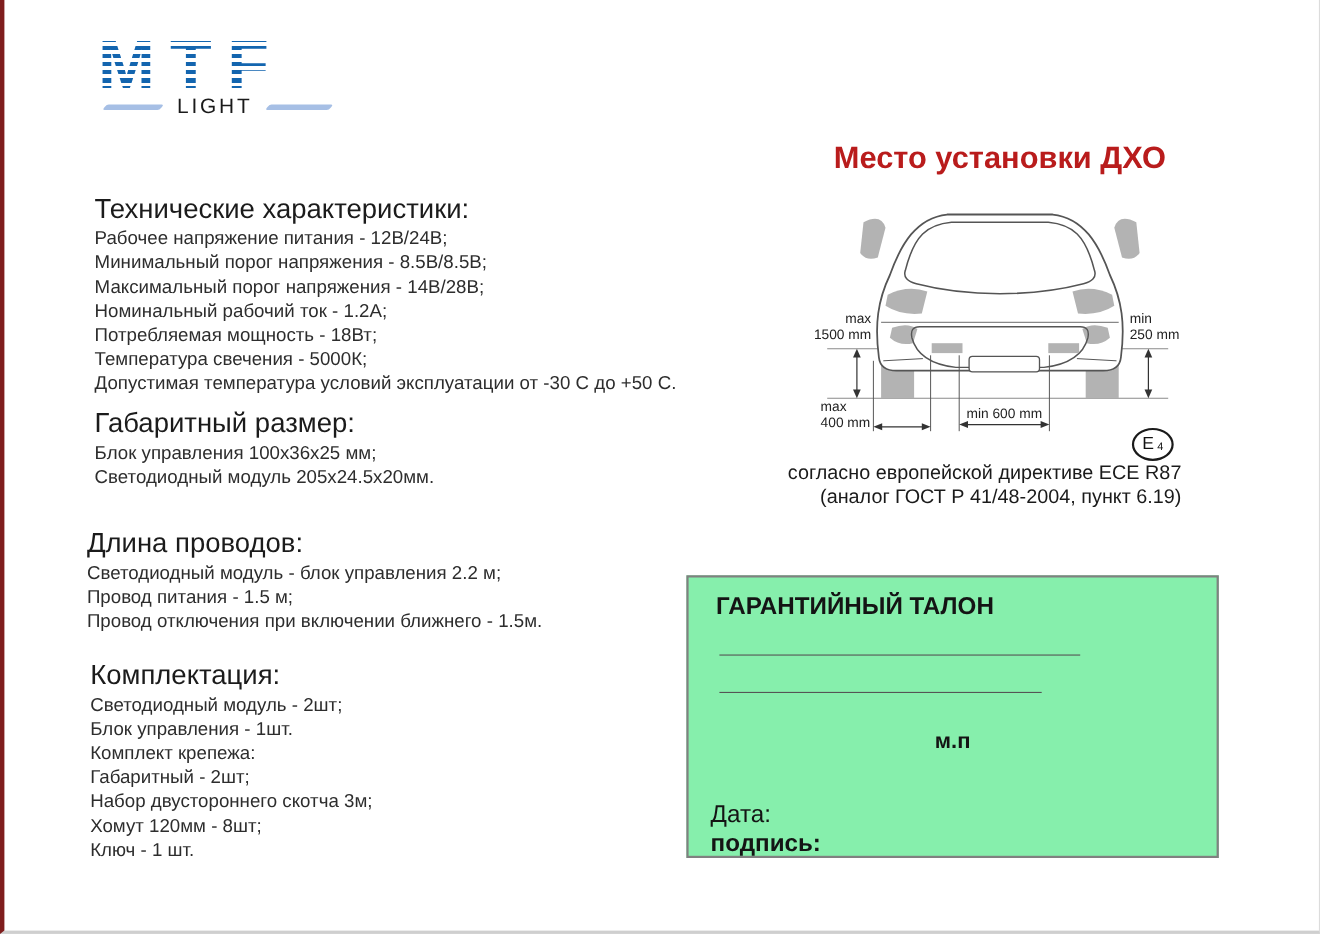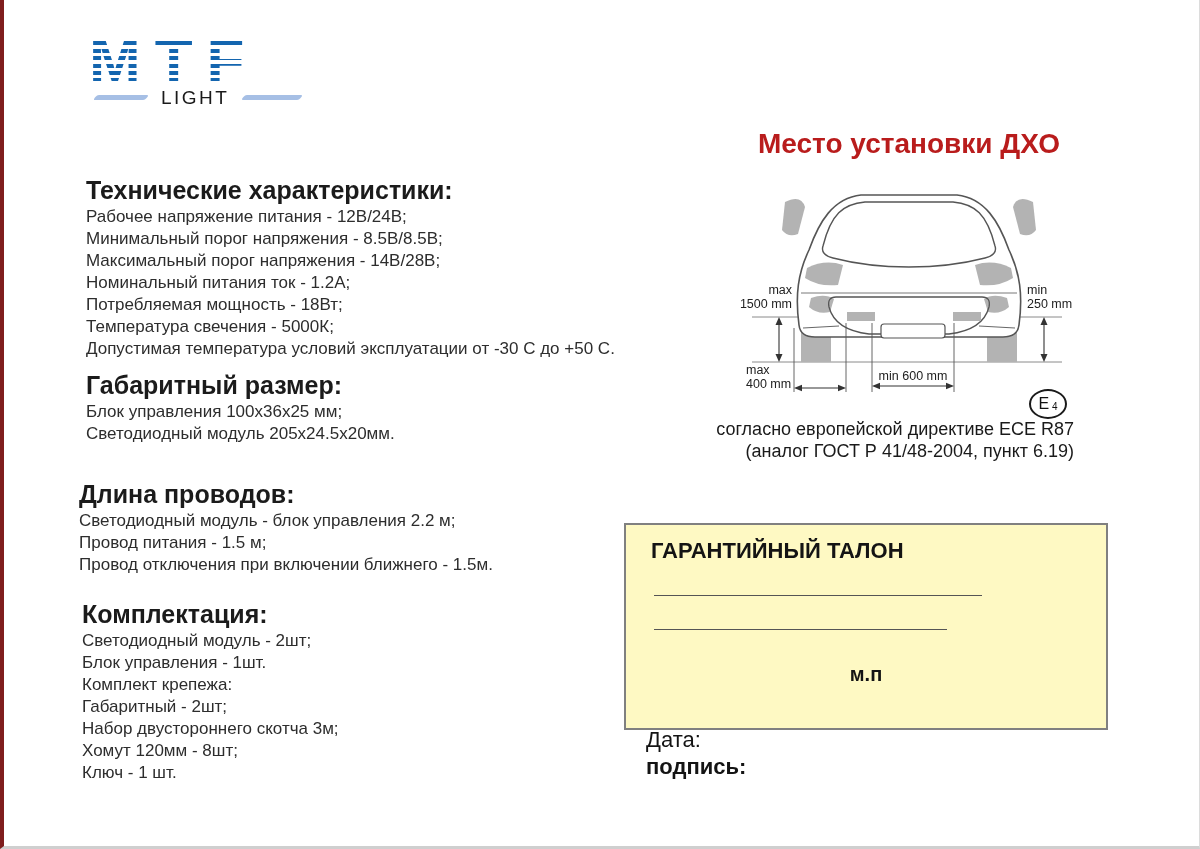--- a/index.html
+++ b/index.html
@@ -18,21 +18,21 @@
     content:"";position:absolute;left:-4px;right:-4px;top:-2px;height:52px;
     background:repeating-linear-gradient(180deg,transparent 0 4px,#ffffff 4px 7.4px);
   }
   .logo-sub{display:flex;align-items:center;gap:14px;margin-top:3px;margin-left:6px;justify-content:center;}
   .swoosh{height:5px;background:#a6bfe5;border-radius:2px;transform:skewX(-38deg);}
   .swoosh.left{width:52px;}
   .swoosh.right{width:58px;}
   .logo-light{font-size:19px;letter-spacing:2.5px;color:#1a1a1a;line-height:1;}
   
   .section{position:absolute;}
-  .sec-title{font-weight:bold;font-size:25px;color:#1b1b1b;line-height:29px;margin:0 0 1px 0;}
+  .sec-title{font-weight:normal;font-size:25px;color:#1b1b1b;line-height:29px;margin:0 0 1px 0;}
   .sec-item{font-size:17px;color:#2d2d2d;line-height:22px;white-space:nowrap;}
   #sec-tech{left:82px;top:176px;}
   #sec-size{left:82px;top:371px;}
   #sec-wires{left:75px;top:480px;}
   #sec-kit{left:78px;top:600px;}
   
   .install-title{
     position:absolute;left:715px;top:128px;width:380px;text-align:center;
     font-size:28px;font-weight:bold;color:#b91c1c;
   }
@@ -43,22 +43,22 @@
     display:flex;align-items:center;justify-content:center;gap:3px;color:#111;
   }
   .e-mark .e-letter{font-size:16px;line-height:1;}
   .e-mark .e-number{font-size:10px;line-height:1;margin-top:5px;}
   .directive{
     position:absolute;left:660px;top:418px;width:410px;text-align:right;
     font-size:18px;font-weight:normal;color:#1a1a1a;line-height:22px;
   }
   
   .warranty{
-    position:absolute;left:620px;top:523px;width:484px;height:207px;
-    background:#fef9c3;border:2px solid #808080;box-sizing:border-box;
+    position:absolute;left:620px;top:523px;width:484px;height:257px;
+    background:#86efac;border:2px solid #808080;box-sizing:border-box;
   }
   .warranty-title{position:absolute;left:25px;top:13px;font-size:22px;font-weight:bold;color:#141414;}
   .w-line{position:absolute;height:0;border-top:1px solid #555;}
   .w-line1{left:28px;top:70px;width:328px;}
   .w-line2{left:28px;top:104px;width:293px;}
   .w-stamp{position:absolute;left:0;right:0;top:138px;text-align:center;font-size:20px;font-weight:bold;color:#141414;}
   .w-date{position:absolute;left:20px;top:202px;font-size:22px;font-weight:normal;color:#141414;}
   .w-sign{position:absolute;left:20px;top:229px;font-size:22px;font-weight:bold;color:#141414;text-align:center;}
 </style>
 </head>
@@ -73,21 +73,21 @@
       <span class="logo-light">LIGHT</span>
       <span class="swoosh right"></span>
     </div>
   </div>
 
   <div class="section" id="sec-tech">
     <div class="sec-title">Технические характеристики:</div>
     <div class="sec-item">Рабочее напряжение питания - 12В/24В;</div>
     <div class="sec-item">Минимальный порог напряжения - 8.5В/8.5В;</div>
     <div class="sec-item">Максимальный порог напряжения - 14В/28В;</div>
-    <div class="sec-item">Номинальный питания ток - 1.2А;</div>
+    <div class="sec-item">Номинальный рабочий ток - 1.2А;</div>
     <div class="sec-item">Потребляемая мощность - 18Вт;</div>
     <div class="sec-item">Температура свечения - 5000К;</div>
     <div class="sec-item">Допустимая температура условий эксплуатации от -30 С до +50 С.</div>
   </div>
 
   <div class="section" id="sec-size">
     <div class="sec-title">Габаритный размер:</div>
     <div class="sec-item">Блок управления 100х36х25 мм;</div>
     <div class="sec-item">Светодиодный модуль 205х24.5х20мм.</div>
   </div>

